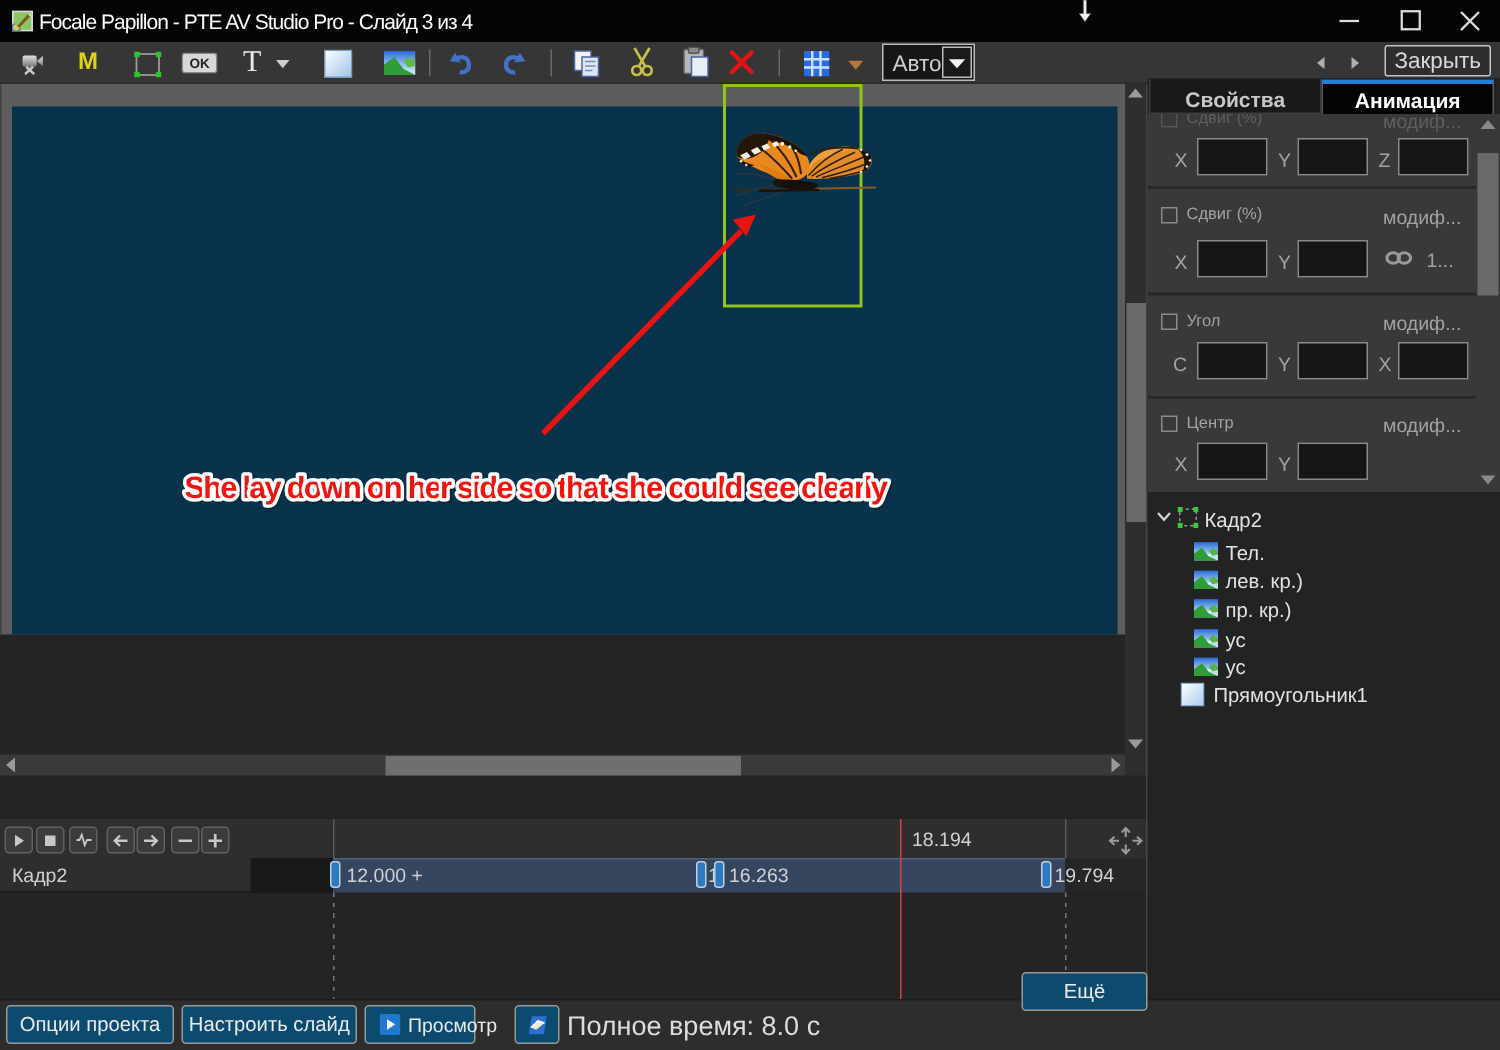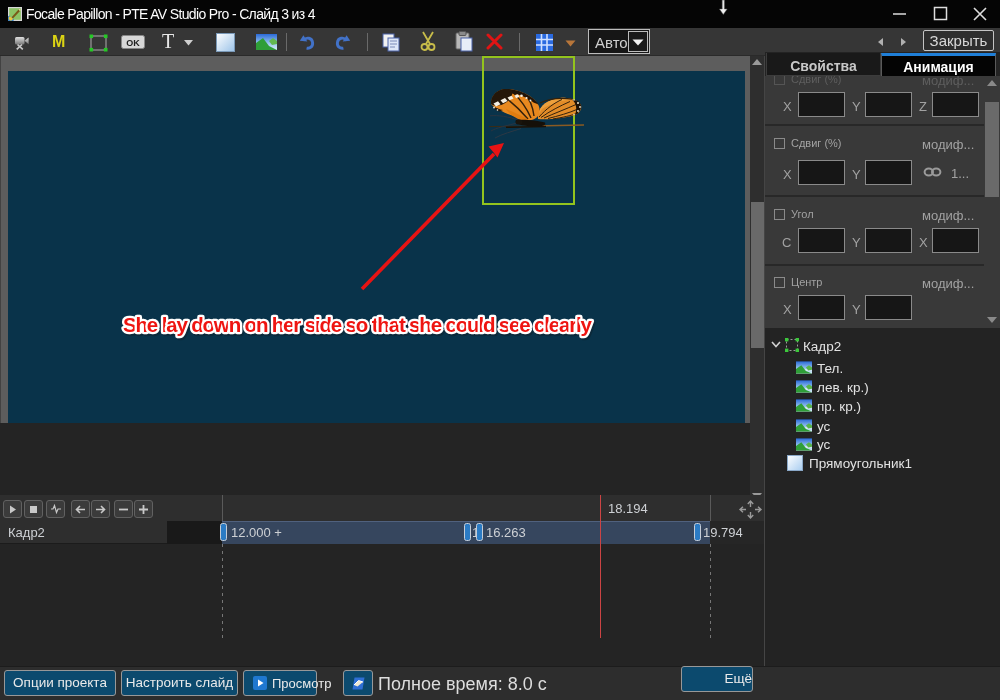--- a/index.html
+++ b/index.html
@@ -22,21 +22,21 @@
   #selbox { left:481px; top:0px; width:93px; height:149px; border:2px solid #93c41d; }
 
   
   #vscroll { left:750px; top:56px; width:14px; height:447px; background:#2e2e2e; }
   #vthumb { left:751px; top:202px; width:13px; height:146px; background:#696969; }
   
   #hscroll { left:0; top:503px; width:750px; height:14px; background:#3a3a3a; }
   #hthumb { left:257px; top:504px; width:237px; height:13px; background:#6f6f6f; }
 
   
-  #timeline { left:0; top:495px; width:824px; height:149px; background:#242424; }
+  #timeline { left:0; top:546px; width:824px; height:149px; background:#242424; }
   #ruler-row { left:0; top:0; width:764px; height:26px; background:#2e2e2e; }
   #track-row { left:0; top:26px; width:764px; height:23px; background:#2e2e2e; border-bottom:1px solid #1b1b1b;}
   #track-dark { left:167px; top:26px; width:55px; height:23px; background:#191919; }
   #track-bar { left:222px; top:26px; width:488px; height:23px; background:#36465e; border-top:1px solid #50617e;}
   .tl-label { position:absolute; color:#cdd0d4; font-size:13px; }
   .marker { position:absolute; top:28px; width:7px; height:18px; background:#2b7bc4;
             border:1px solid #c5cdd8; border-radius:2.5px; }
   .tlbtn { position:absolute; top:5px; width:19px; height:18px; background:#3b3b3b;
            border:1px solid #616161; border-radius:3px; }
   .vline { position:absolute; width:1px; background:#5a5a5a; }
@@ -504,15 +504,15 @@
     <span class="abs" style="left:28px;top:5px;line-height:16px;font-size:13px">Просмотр</span>
   </div>
   <div class="bbtn abs" style="left:343px;top:670px;width:30px;">
     <svg class="abs" style="left:7px;top:5px" width="15" height="15" viewBox="0 0 15 15">
       <path d="M3.5 1.5 L13.5 1.5 L11.5 13.5 L1.5 13.5 Z" fill="#2f6fd4"></path>
       <path d="M3 9 L7.5 4.5 L12 6 L6.5 10.5 Z" fill="#efe8d2"></path>
       <path d="M3 9 L7.5 4.5 L12 6" fill="none" stroke="#ffffff" stroke-width="1"></path>
     </svg>
   </div>
   <div class="abs" style="left:378px;top:674px;font-size:18px;color:#dddddd">Полное время: 8.0 с</div>
-  <div class="bbtn abs" style="left:681px;top:666px;width:72px;line-height:24px;text-align:right">Ещё</div>
+  <div class="bbtn abs" style="left:681px;top:648px;width:84px;line-height:24px;text-align:center">Ещё</div>
 
 </div>
 
 </body></html>

